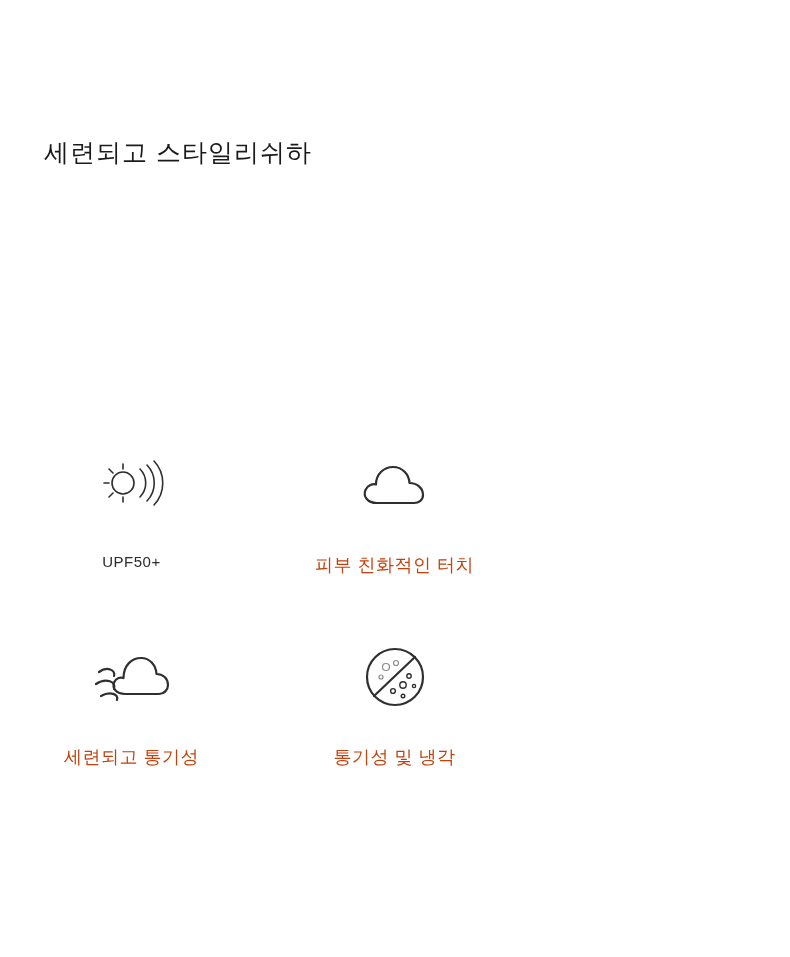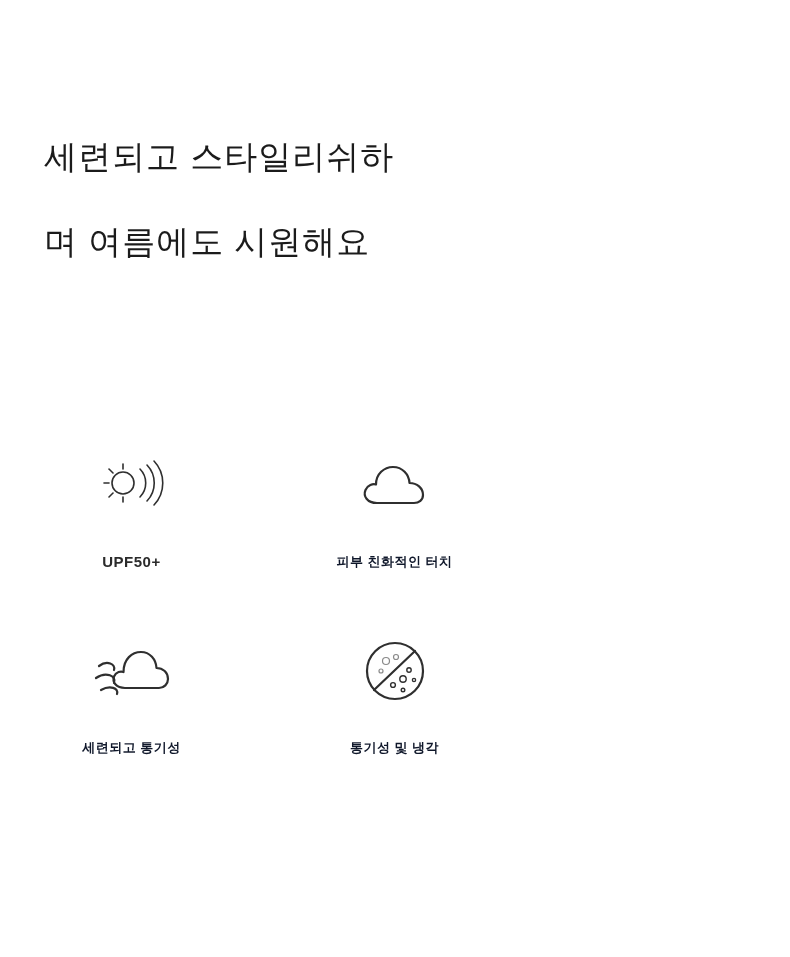--- a/index.html
+++ b/index.html
@@ -21,36 +21,35 @@
     position: relative;
     background: #ffffff;
   }
   .headline {
     position: absolute;
     left: 44px;
     top: 140px;
     width: 640px;
   }
   .headline-line {
-    font-size: 33px;
+    font-size: 25px;
     line-height: 1.0;
     color: #1b1b1b;
     letter-spacing: 1px;
     font-weight: 400;
     margin-bottom: 52px;
     white-space: nowrap;
   }
   .features {
     position: absolute;
     left: 0;
     top: 445px;
     width: 790px;
     display: flex;
     flex-direction: column;
-    font-weight: bold;
   }
   .feature-row {
     display: flex;
     flex-direction: row;
     width: 790px;
     margin-bottom: 60px;
   }
   .feature-cell {
     width: 263px;
     display: flex;
@@ -58,40 +57,39 @@
     align-items: center;
   }
   .feature-icon {
     height: 80px;
     display: flex;
     align-items: center;
     justify-content: center;
   }
   .feature-label {
     margin-top: 28px;
-    font-size: 13px;
-    color: #0f172a;
+    font-size: 18px;
+    color: #c2410c;
     letter-spacing: 0.5px;
     text-align: center;
     white-space: nowrap;
   }
   .feature-label.big {
     font-size: 15px;
     color: #2b2b2b;
   }
   svg { display: block; }
 </style>
 </head>
 <body>
 
 <div class="page">
 
   <div class="headline">
     <div class="headline-line">세련되고 스타일리쉬하</div>
-    <div class="headline-line">며 여름에도 시원해요</div>
   </div>
 
   <div class="features">
 
     <div class="feature-row">
 
       <div class="feature-cell">
         <div class="feature-icon">
           <svg width="72" height="60" viewBox="0 0 72 60">
             <circle cx="27" cy="28" r="11" fill="none" stroke="#2f2f2f" stroke-width="1.6"></circle>

